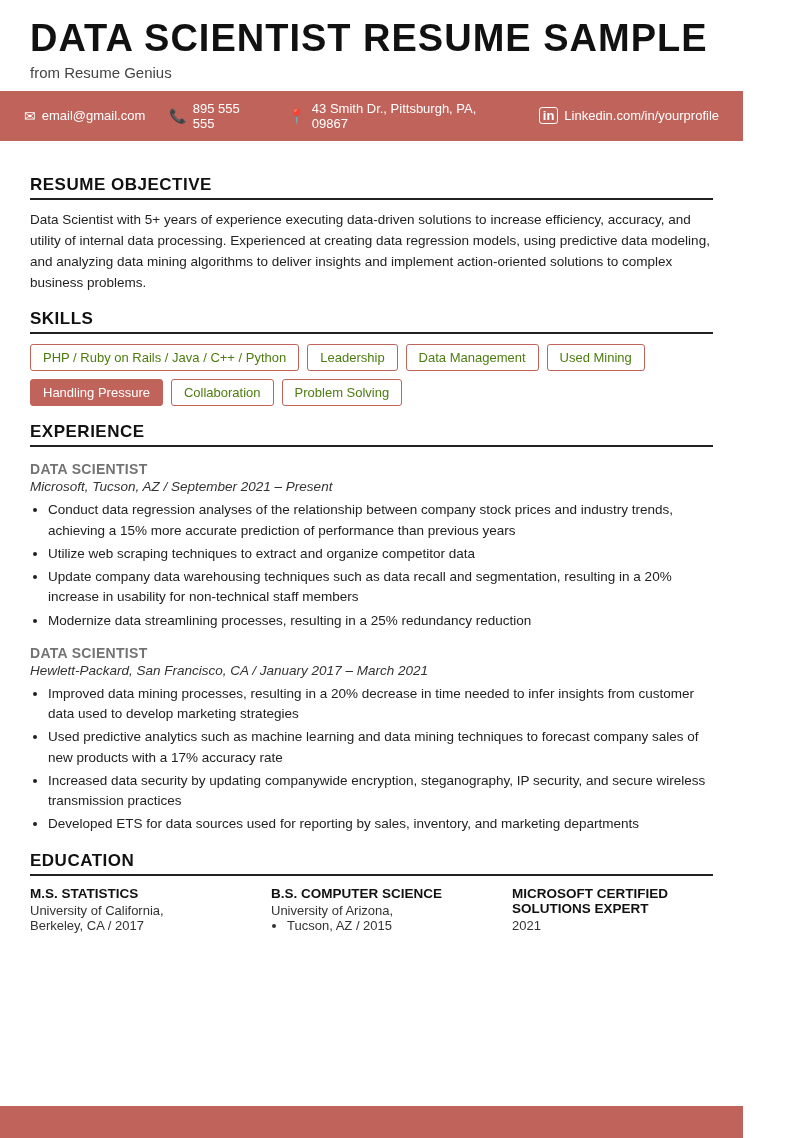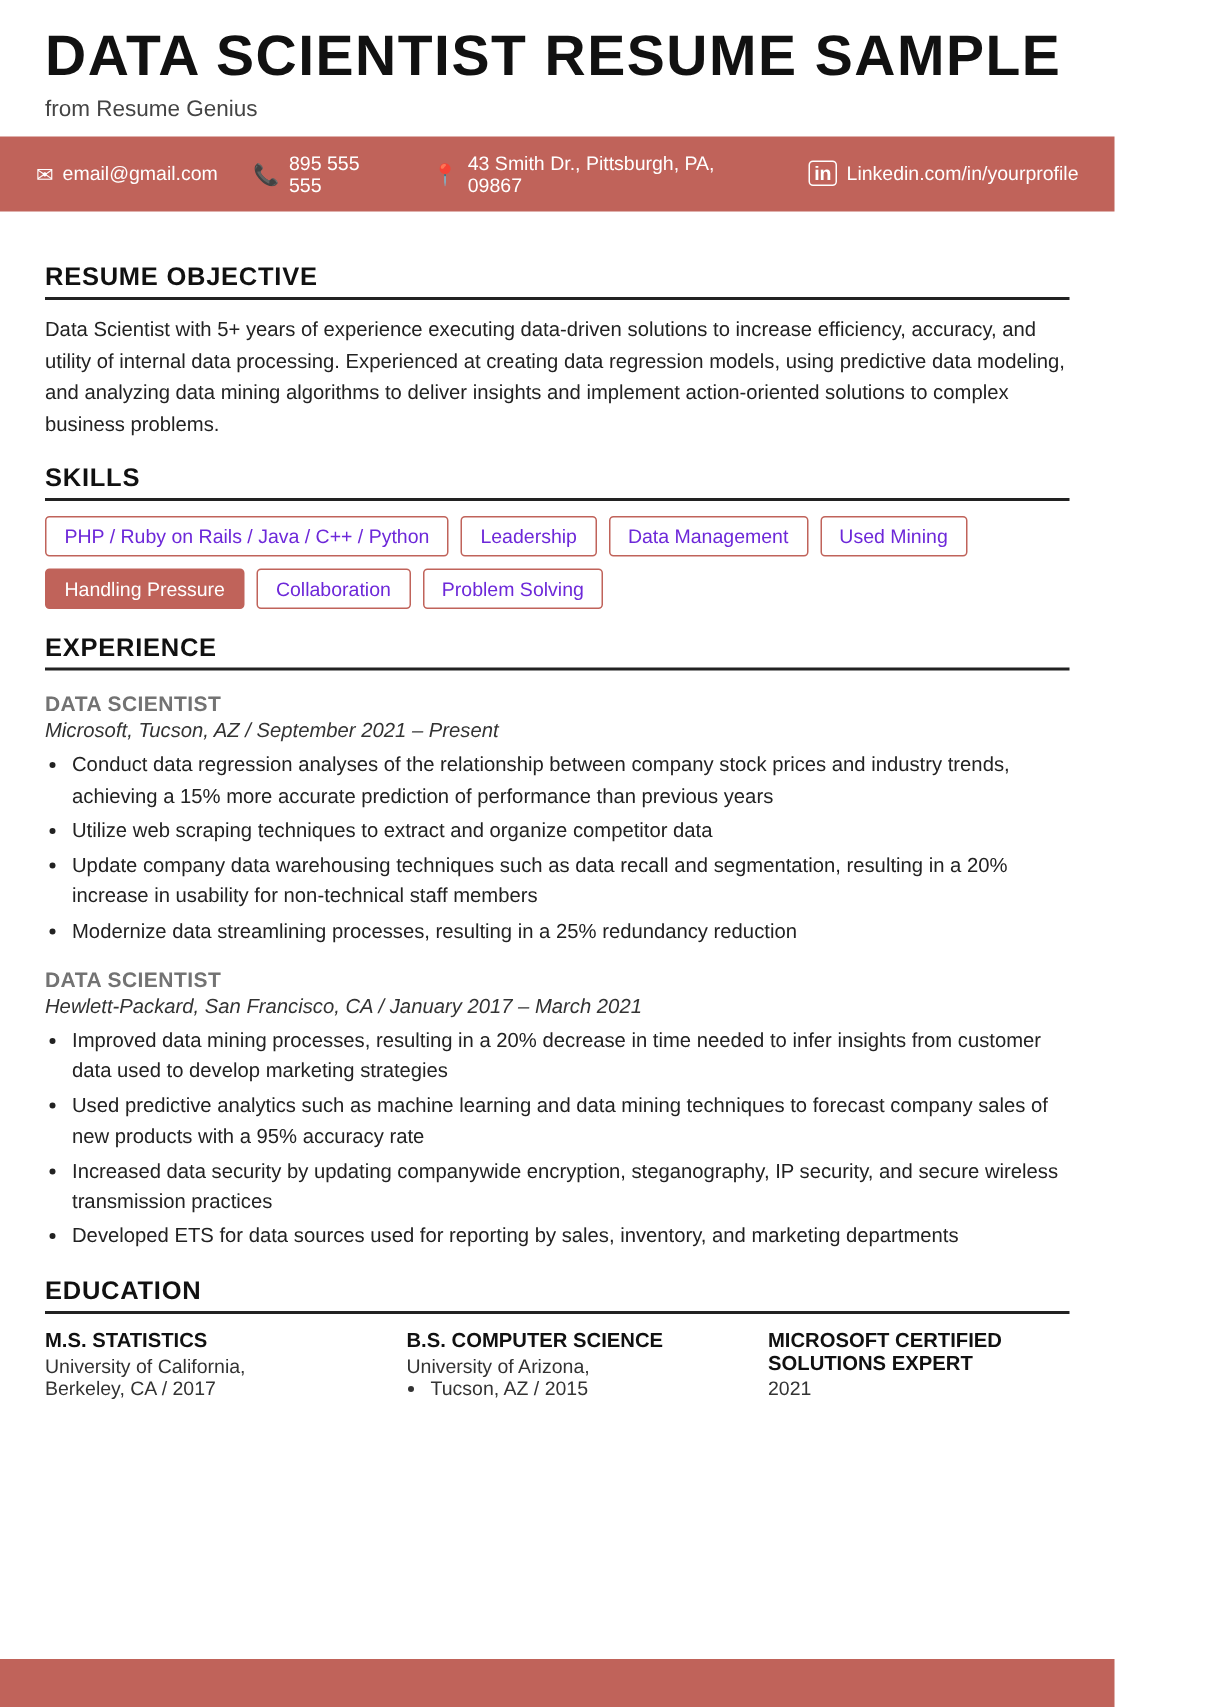--- a/index.html
+++ b/index.html
@@ -70,21 +70,21 @@
     }
     .skills-section { margin-bottom: 6px; }
     .skills-tags {
       display: flex;
       flex-wrap: wrap;
       gap: 8px;
       margin-top: 8px;
     }
     .skill-tag {
       border: 1.5px solid #c0635a;
-      color: #6d28d9;
+      color: #4d7c0f;
       border-radius: 3px;
       padding: 5px 12px;
       font-size: 13px;
       background: #fff;
     }
     .skill-tag.filled {
       background: #c0635a;
       color: #fff;
       border-color: #c0635a;
     }
@@ -197,21 +197,21 @@
           <ul class="exp-bullets">
             <li>Conduct data regression analyses of the relationship between company stock prices and industry trends, achieving a 15% more accurate prediction of performance than previous years</li>
             <li>Utilize web scraping techniques to extract and organize competitor data</li>
             <li>Update company data warehousing techniques such as data recall and segmentation, resulting in a 20% increase in usability for non-technical staff members</li>
             <li>Modernize data streamlining processes, resulting in a 25% redundancy reduction</li>
           </ul>
           <div class="exp-job-title">DATA SCIENTIST</div>
           <div class="exp-company">Hewlett-Packard, San Francisco, CA  /  January 2017 – March 2021</div>
           <ul class="exp-bullets">
             <li>Improved data mining processes, resulting in a 20% decrease in time needed to infer insights from customer data used to develop marketing strategies</li>
-            <li>Used predictive analytics such as machine learning and data mining techniques to forecast company sales of new products with a 95% accuracy rate</li>
+            <li>Used predictive analytics such as machine learning and data mining techniques to forecast company sales of new products with a 17% accuracy rate</li>
             <li>Increased data security by updating companywide encryption, steganography, IP security, and secure wireless transmission practices</li>
             <li>Developed ETS for data sources used for reporting by sales, inventory, and marketing departments</li>
           </ul>
         </div>
     </div>
 
     <div class="education-section">
       <div class="section-title">EDUCATION</div>
       <div class="edu-grid" id="education-container">
           <div class="edu-item">

